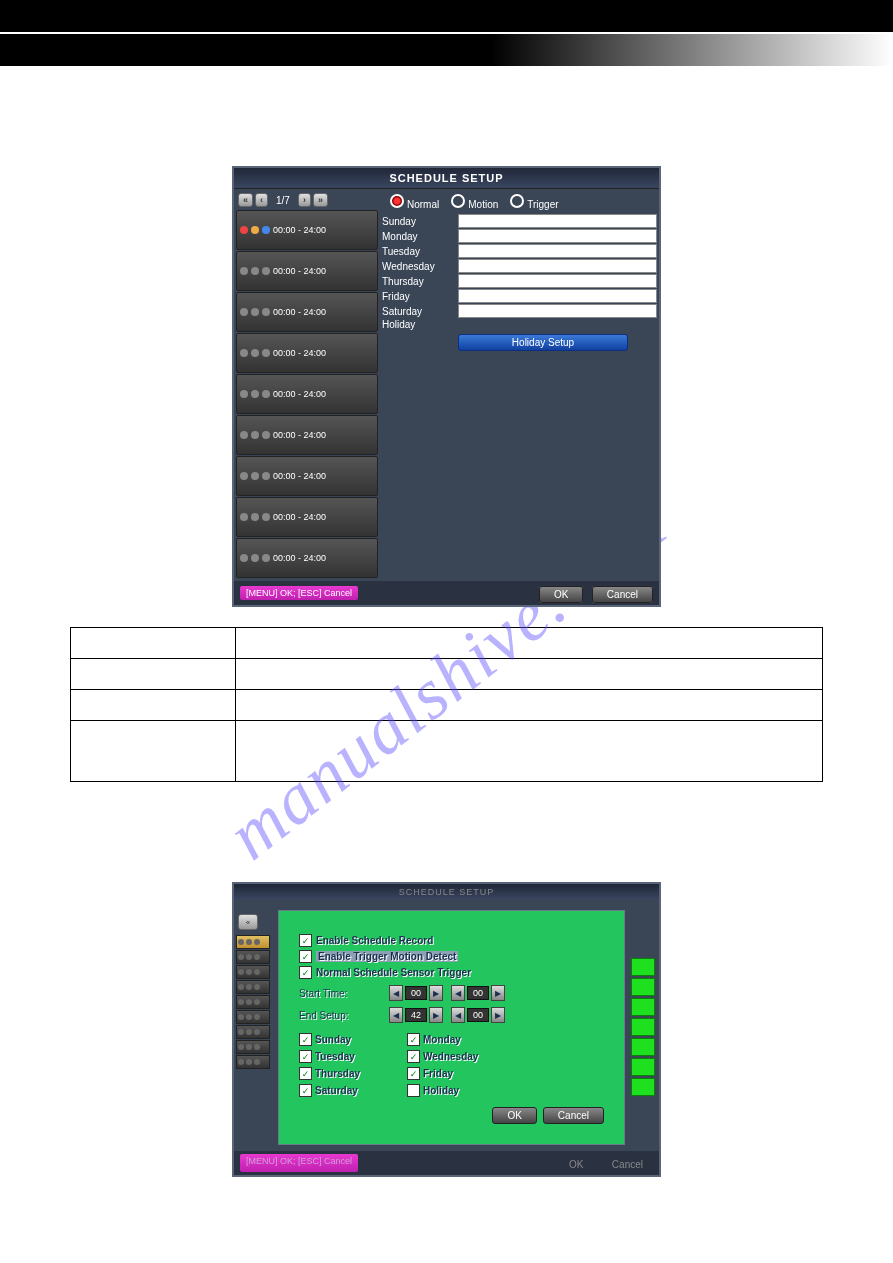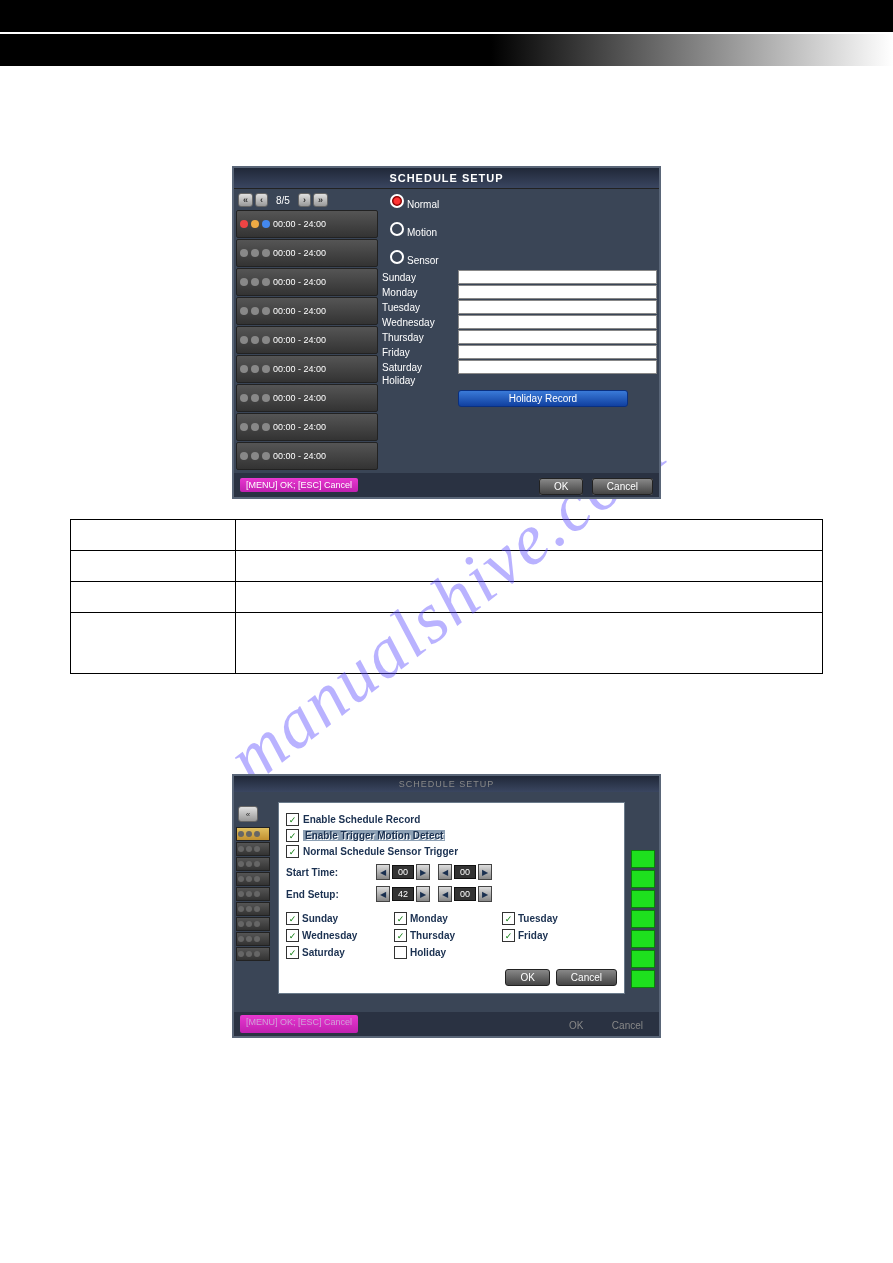--- a/index.html
+++ b/index.html
@@ -41,26 +41,26 @@
   border-radius:3px;
   color:#333; font-size:9px; padding:1px 4px;
   font-weight:bold;
 }
 .ss-page { color:#fff; font-size:10px; padding:0 6px; }
 .ss-row {
   background: linear-gradient(#555,#333);
   border:1px solid #222;
   border-radius:2px;
   display:flex; align-items:center;
-  padding:8px 3px; margin:1px 0;
+  padding:14px 3px; margin:1px 0;
   color:#fff; font-size:9px; gap:3px;
 }
 .ss-ic { width:8px;height:8px;border-radius:50%;background:#888;display:inline-block;}
 .ss-right { flex:1; }
-.ss-modes { display:flex; gap:12px; padding:3px 8px; color:#fff; font-size:10px; flex-direction:column;}
+.ss-modes { display:flex; gap:12px; padding:3px 8px; color:#fff; font-size:10px; align-items:center;}
 .ss-radio { width:10px;height:10px;border-radius:50%;border:2px solid #fff;display:inline-block;margin-right:3px;}
 .ss-radio.sel { background: radial-gradient(#f33 40%, #800 60%); border-color:#fff;}
 .ss-day-row { display:flex; align-items:center; gap:6px; margin:1px 0;}
 .ss-day-label { color:#fff; font-size:10px; width:70px;}
 .ss-day-bar { flex:1; height:12px; background:#fff; border:1px solid #888;}
 .ss-holiday-btn {
   margin:4px 0 2px 76px;
   background: linear-gradient(#3a7ad8,#1040a0);
   border:1px solid #0a3080; border-radius:3px;
   color:#fff; font-size:10px; padding:2px 14px;
@@ -105,32 +105,32 @@
 .ss2-th {
   background: linear-gradient(#555,#333); border:1px solid #222;
   height:12px; margin:1px 2px; display:flex;align-items:center;
 }
 .ss2-th .thc { width:6px;height:6px;border-radius:50%;background:#666;margin:0 1px;}
 .ss2-th.first { background: linear-gradient(#e0c060,#c09030);}
 .ss2-rightbar { position:absolute; right:4px; top:48px; display:flex; flex-direction:column; gap:2px;}
 .ss2-rightbar div { width:22px;height:16px;background:#1ee01e;border:1px solid #0a800a;}
 .ss2-panel {
   margin:10px 34px 6px 44px;
-  background:#ffffff;
+  background:#22c55e;
   border:1px solid #6a7a8a;
-  padding:7px;
+  padding:20px;
   color:#1a3050;
   font-size:10px;
 }
 .ss2-check-row { display:flex; align-items:center; margin:3px 0; gap:4px;}
 .ss2-chk { width:11px;height:11px;background:#fff;border:1px solid #333;display:flex;align-items:center;justify-content:center;font-size:9px;color:#0a7a0a;}
 .ss2-chk.on::before{content:"✓";}
 .ss2-lbl { text-shadow: 1px 1px 0 #fff; font-weight:bold;}
 .ss2-time-row { display:flex; align-items:center; margin:6px 0;}
-.ss2-time-lbl { width:90px; text-shadow:1px 1px 0 #fff; font-weight:bold;}
+.ss2-time-lbl { width:90px; text-shadow:1px 1px 0 #fff; font-weight:normal;}
 .ss2-spin { display:flex; align-items:center; gap:2px; margin-right:8px;}
 .ss2-spin-btn { background:linear-gradient(#ddd,#888);border:1px solid #444;width:12px;height:14px;font-size:8px;display:flex;align-items:center;justify-content:center;}
 .ss2-spin-val { background:#333;color:#fff;padding:1px 5px;font-size:9px;border:1px solid #111;}
 .ss2-days { display:flex; flex-wrap:wrap; gap:4px 18px; margin-top:10px;}
 .ss2-day { display:flex;align-items:center;gap:3px; width:90px;}
 .ss2-btnrow { display:flex; justify-content:flex-end; gap:6px; margin-top:10px;}
 .ss2-btn { background:linear-gradient(#888,#444);border:1px solid #222;border-radius:3px;color:#fff;font-size:10px;padding:2px 14px;}
 .ss2-title {
   background:linear-gradient(#202838,#3a4660);
   color:#888; font-size:9px; padding:3px; text-align:center;
@@ -168,21 +168,21 @@
 <div class="page-content">
 
   <div class="screenshot-container">
     <div class="ss-window">
       <div class="ss-title">SCHEDULE SETUP</div>
       <div class="ss-body">
         <div class="ss-left">
           <div class="ss-pager">
             <span class="ss-navbtn">«</span>
             <span class="ss-navbtn">‹</span>
-            <span class="ss-page">8/5</span>
+            <span class="ss-page">1/7</span>
             <span class="ss-navbtn">›</span>
             <span class="ss-navbtn">»</span>
           </div>
           <div class="ss-row">
                 <span class="ss-ic" style="background:#e44"></span>
                 <span class="ss-ic" style="background:#ea4"></span>
                 <span class="ss-ic" style="background:#48e"></span>
                 <span>00:00 - 24:00</span>
               </div>
           <div class="ss-row">
@@ -231,21 +231,21 @@
                 <span class="ss-ic"></span>
                 <span class="ss-ic"></span>
                 <span class="ss-ic"></span>
                 <span>00:00 - 24:00</span>
               </div>
         </div>
         <div class="ss-right">
           <div class="ss-modes">
             <span><span class="ss-radio sel"></span><span>Normal</span></span>
             <span><span class="ss-radio"></span><span>Motion</span></span>
-            <span><span class="ss-radio"></span><span>Sensor</span></span>
+            <span><span class="ss-radio"></span><span>Trigger</span></span>
           </div>
           <div class="ss-day-row">
                 <span class="ss-day-label">Sunday</span>
                 <span class="ss-day-bar"></span>
               </div>
           <div class="ss-day-row">
                 <span class="ss-day-label">Monday</span>
                 <span class="ss-day-bar"></span>
               </div>
           <div class="ss-day-row">
@@ -264,21 +264,21 @@
                 <span class="ss-day-label">Friday</span>
                 <span class="ss-day-bar"></span>
               </div>
           <div class="ss-day-row">
                 <span class="ss-day-label">Saturday</span>
                 <span class="ss-day-bar"></span>
               </div>
           <div class="ss-day-row">
                 <span class="ss-day-label">Holiday</span>
               </div>
-          <div class="ss-holiday-btn">Holiday Record</div>
+          <div class="ss-holiday-btn">Holiday Setup</div>
         </div>
       </div>
       <div class="ss-footer">
         <span class="ss-hint">[MENU] OK; [ESC] Cancel</span>
         <span>
           <span class="ss-btn">OK</span>
           <span class="ss-btn">Cancel</span>
         </span>
       </div>
     </div>

